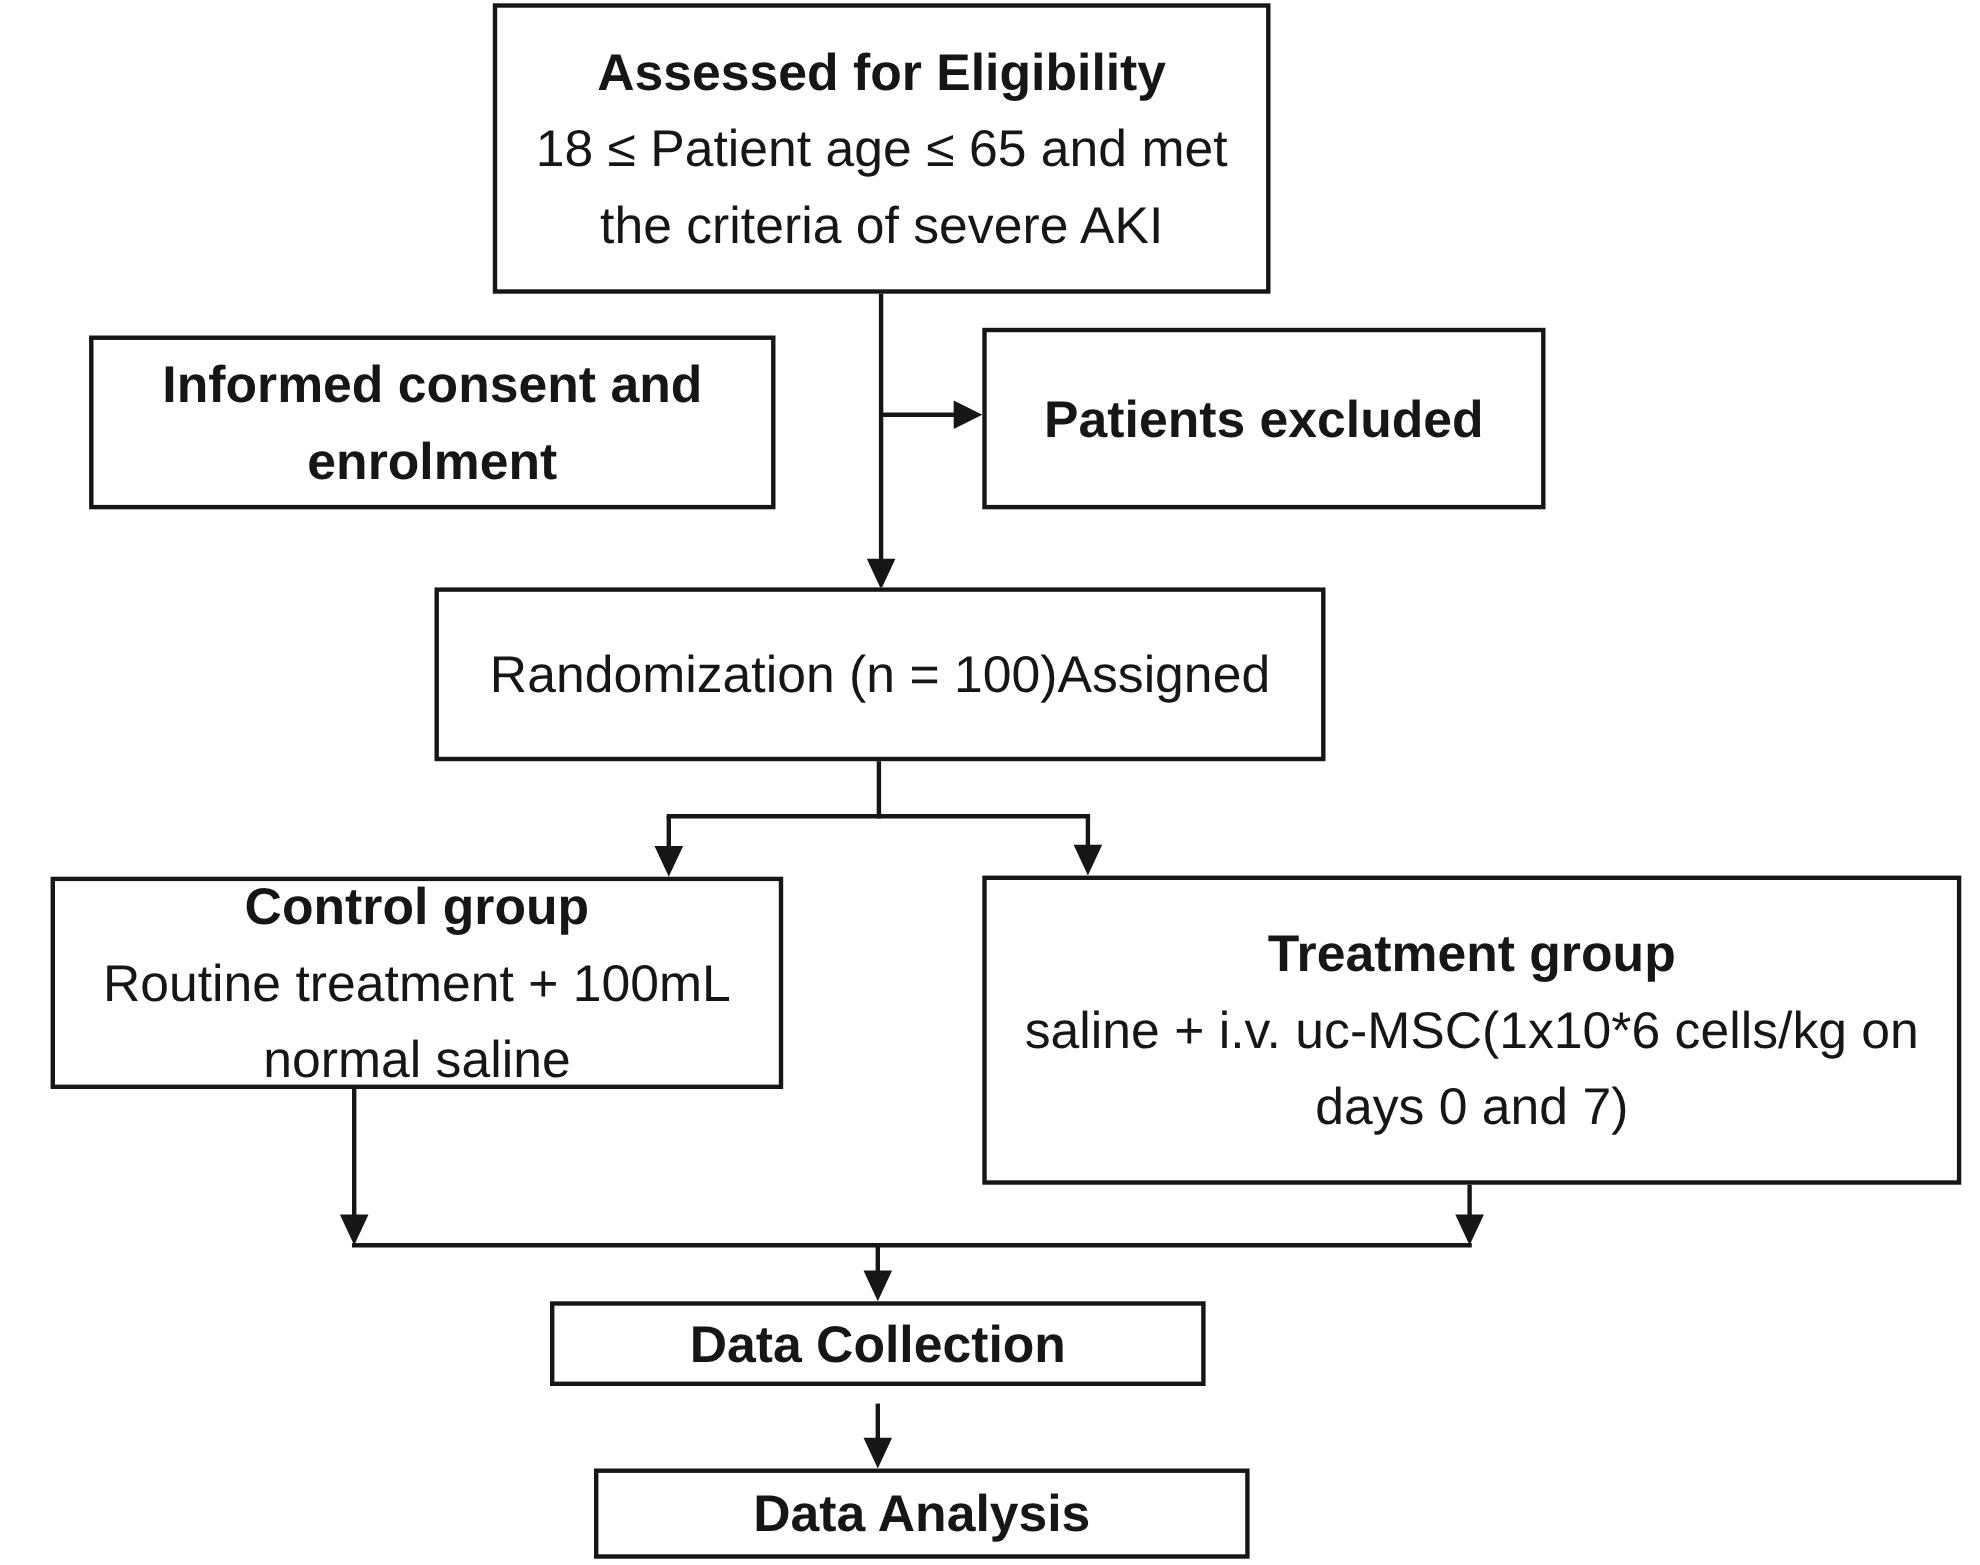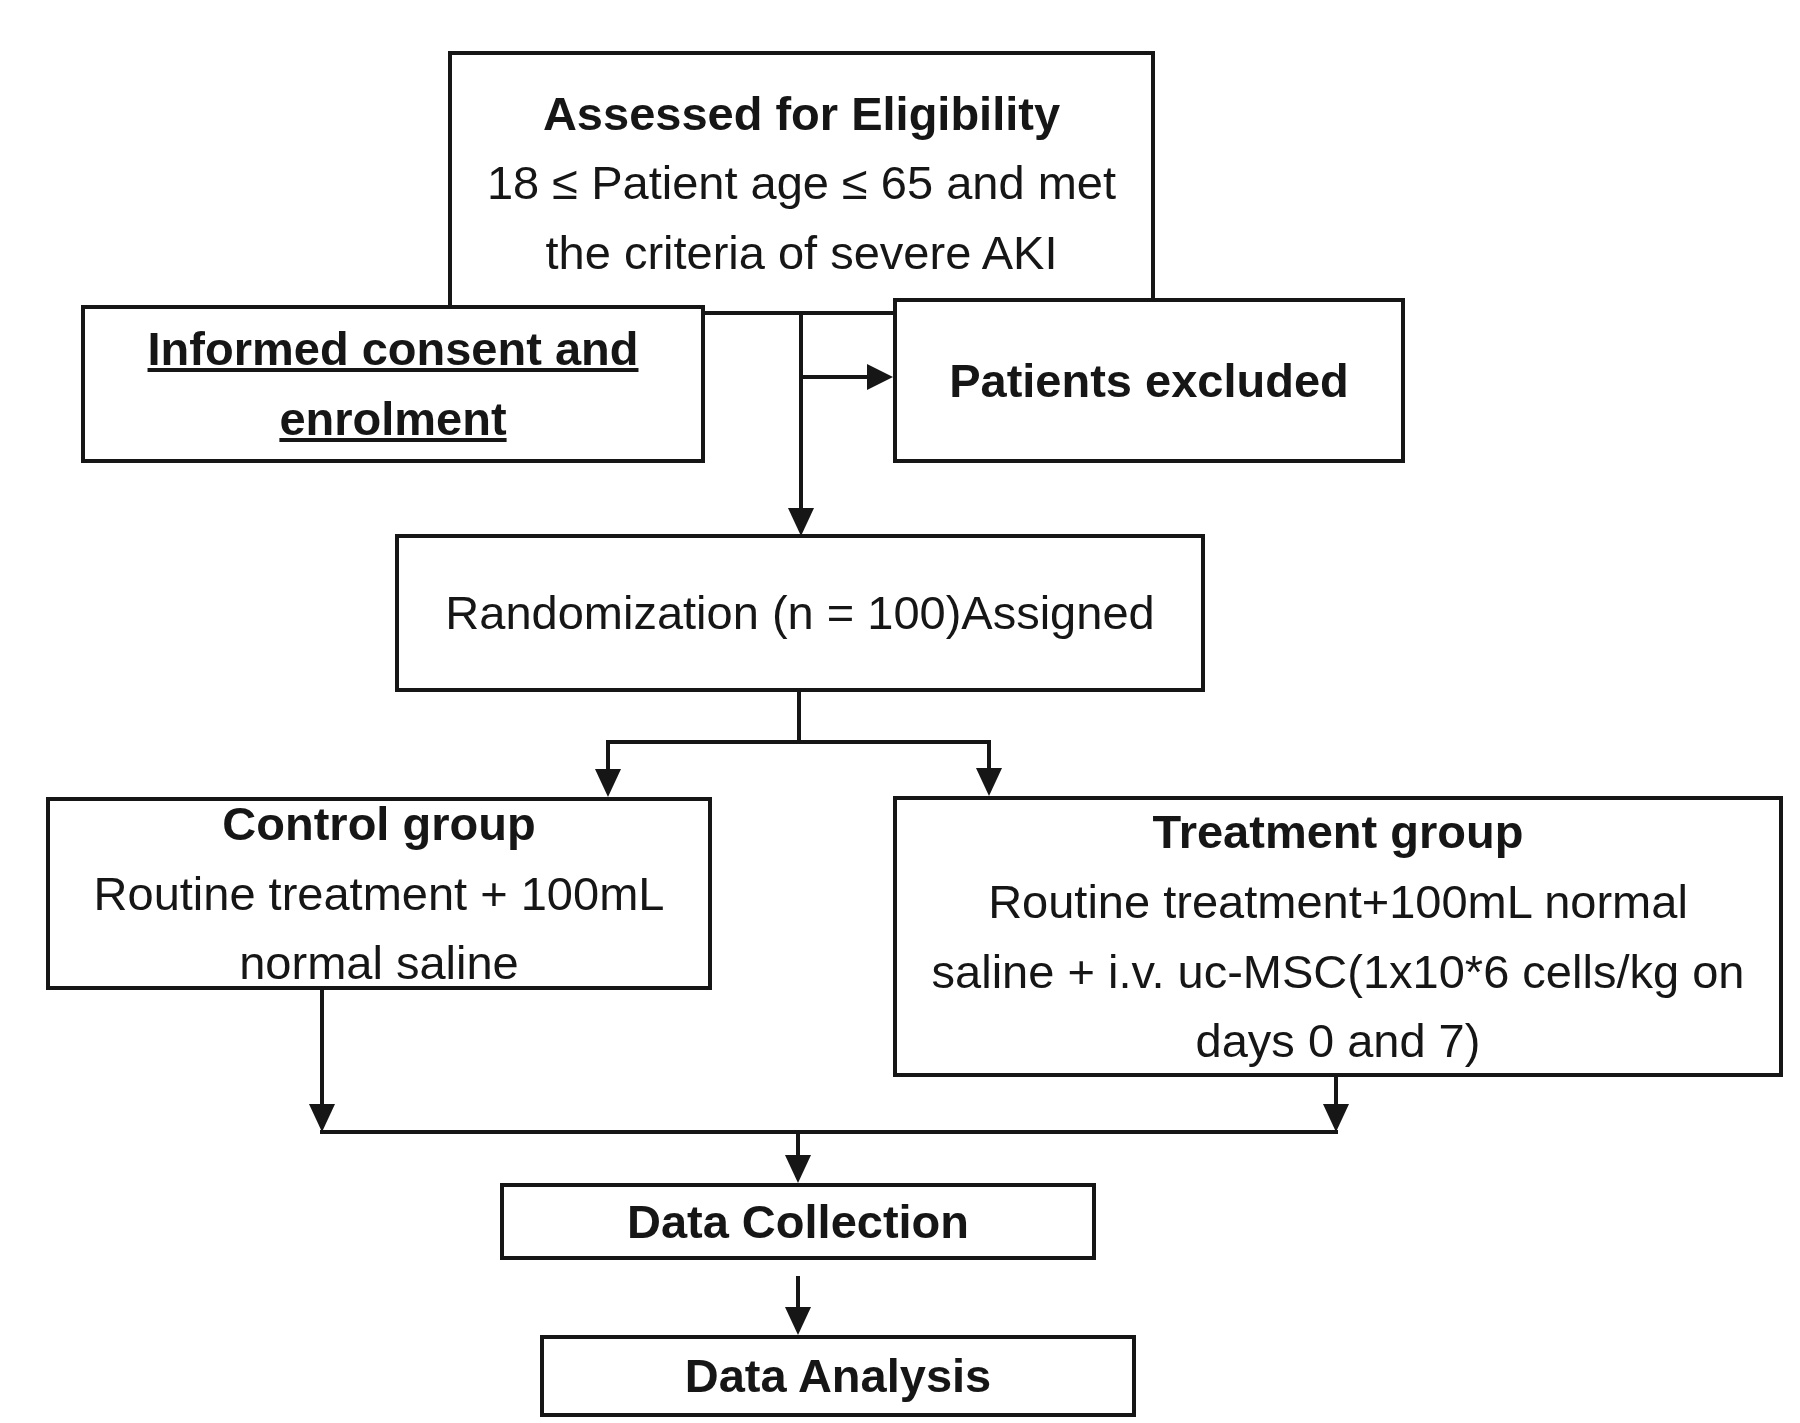--- a/index.html
+++ b/index.html
@@ -20,22 +20,22 @@
     display:flex;
     flex-direction:column;
     justify-content:center;
     align-items:center;
     text-align:center;
     padding:4px 14px;
   }
   .bt{font-weight:bold;font-size:47px;line-height:1.48;white-space:nowrap;}
   .bl{font-weight:normal;font-size:47px;line-height:1.48;white-space:nowrap;}
   
-  #box-assessed{left:448px;top:3px;width:707px;height:264px;margin-top:48px;}
-  #box-consent{left:81px;top:305px;width:624px;height:158px;text-decoration:underline;}
+  #box-assessed{left:448px;top:3px;width:707px;height:264px;}
+  #box-consent{left:81px;top:305px;width:624px;height:158px;}
   #box-excluded{left:893px;top:298px;width:512px;height:165px;}
   #box-randomization{left:395px;top:534px;width:810px;height:158px;}
   #box-control{left:4px;top:797px;width:666px;height:193px;margin-left:42px;}
   #box-treatment{left:893px;top:796px;width:890px;height:281px;}
   #box-collection{left:500px;top:1183px;width:596px;height:77px;}
   #box-analysis{left:500px;top:1335px;width:596px;height:82px;margin-left:40px;}
   .cline{stroke:#161616;stroke-width:4;fill:none;}
   .ahead{fill:#161616;stroke:none;}
 </style>
 </head>
@@ -96,21 +96,20 @@
   </div>
 
   <div class="box" id="box-control">
     <div class="bt">Control group</div>
     <div class="bl">Routine treatment + 100mL</div>
     <div class="bl">normal saline</div>
   </div>
 
   <div class="box" id="box-treatment">
     <div class="bt">Treatment group</div>
-    <div class="bl">Routine treatment+100mL normal</div>
     <div class="bl">saline + i.v. uc-MSC(1x10*6 cells/kg on</div>
     <div class="bl">days 0 and 7)</div>
   </div>
 
   <div class="box" id="box-collection">
     <div class="bt">Data Collection</div>
   </div>
 
   <div class="box" id="box-analysis">
     <div class="bt">Data Analysis</div>

